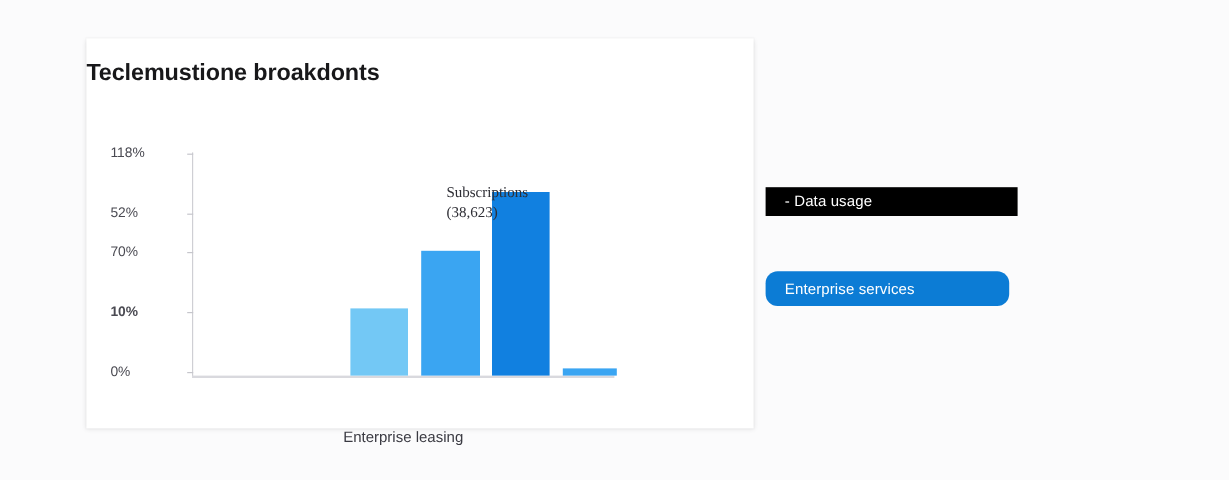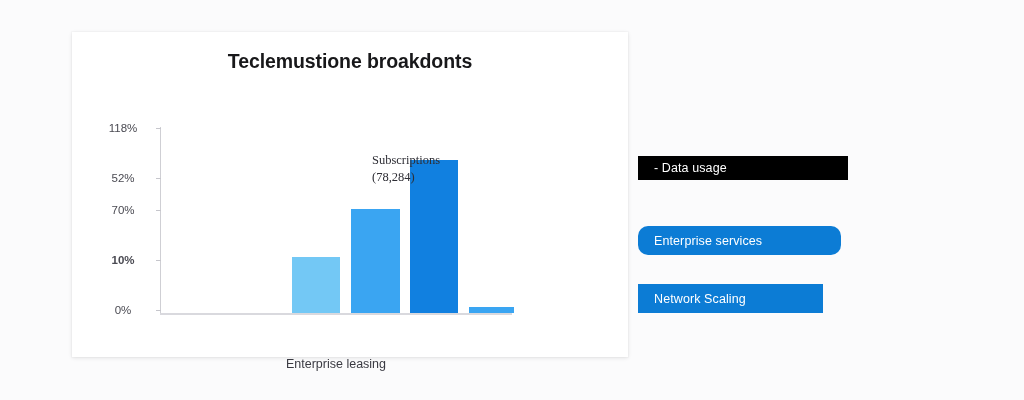--- a/index.html
+++ b/index.html
@@ -25,21 +25,20 @@
     height: 325px;
     background: #ffffff;
     box-shadow: 0 1px 4px rgba(0,0,0,0.10), 0 0 0 1px rgba(0,0,0,0.015);
   }
 
   #chart-title {
     position: absolute;
     left: 0;
     top: 18px;
     width: 100%;
-    text-align: center;
     font-size: 19.5px;
     font-weight: bold;
     color: #18181a;
     letter-spacing: -0.1px;
   }
 
   
   #plot-area {
     position: absolute;
     left: 0;
@@ -64,21 +63,21 @@
     top: 281px;
     width: 352px;
     height: 2px;
     background: #d9d9de;
   }
 
   .y-tick {
     position: absolute;
     left: 20px;
     width: 62px;
-    text-align: center;
+    text-align: left;
     font-size: 11.5px;
     color: #4a4a52;
     transform: translateY(-50%);
     white-space: nowrap;
   }
   .y-tick-mark {
     position: absolute;
     left: 84px;
     width: 5px;
     height: 1px;
@@ -160,30 +159,27 @@
 
     <div id="bars">
         <div class="bar" title="Bar 1: 10" style="left: 220px; width: 48px; height: 56px; background: rgb(115, 200, 245);"></div>
         <div class="bar" title="Bar 2: 12" style="left: 279px; width: 49px; height: 104px; background: rgb(58, 165, 242);"></div>
         <div class="bar" title="Bar 3: 20" style="left: 338px; width: 48px; height: 153px; background: rgb(17, 128, 224);"></div>
         <div class="bar" title="Bar 4: 0.4" style="left: 397px; width: 45px; height: 6px; background: rgb(58, 165, 242);"></div>
       </div>
 
     <div id="bar-annotation">
       <div>Subscriptions</div>
-      <div>(78,284)</div>
+      <div>(38,623)</div>
     </div>
 
     <div id="x-axis-label">Enterprise leasing</div>
   </div>
 </div>
 
 <div id="legend-panel">
     <div class="legend-bar" style="top: 156px; width: 210px; height: 24px; background: #000000;">
       <span>-  Data usage</span>
     </div>
     <div class="legend-bar" style="top: 226px; width: 203px; height: 29px; background: rgb(12, 124, 213); border-radius: 10px;">
       <span>Enterprise services</span>
     </div>
-    <div class="legend-bar" style="top: 284px; width: 185px; height: 29px; background: rgb(12, 124, 213);">
-      <span>Network Scaling</span>
-    </div>
   </div>
 
 </body></html>

